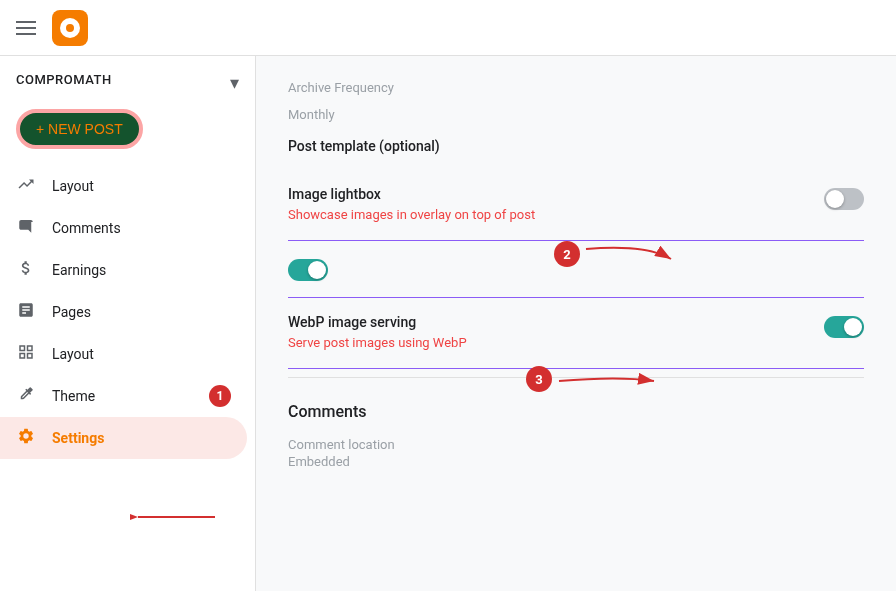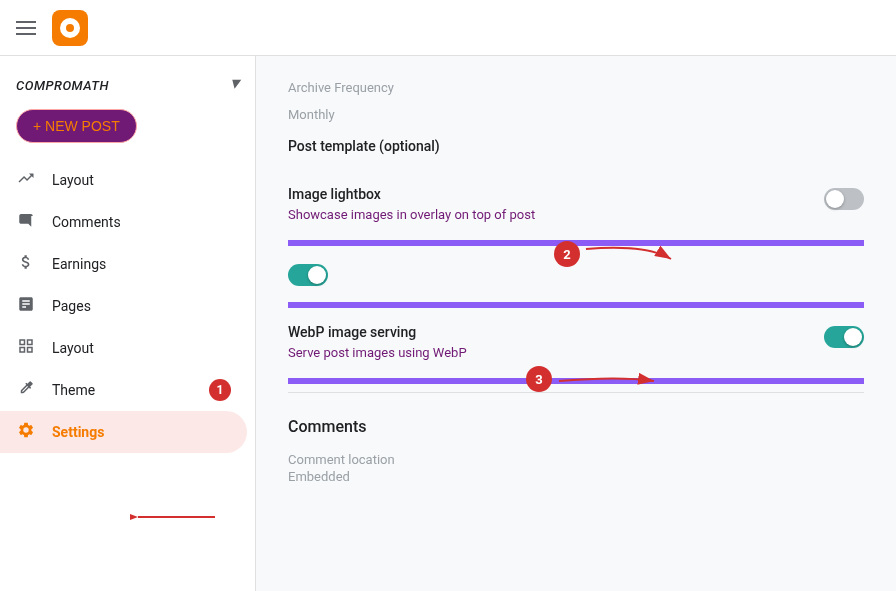--- a/index.html
+++ b/index.html
@@ -50,43 +50,42 @@
       border-right: 1px solid #e0e0e0;
       flex-shrink: 0;
       display: flex;
       flex-direction: column;
       overflow-y: auto;
       padding-bottom: 16px;
     }
 
     .blog-selector {
       display: flex;
-      align-items: flex-end;
+      align-items: flex-start;
       padding: 16px 16px 8px 16px;
       cursor: pointer;
-      font-style: italic;
     }
     .blog-name {
       font-size: 13px;
       font-weight: 500;
       color: #202124;
       flex: 1;
       letter-spacing: 0.5px;
     }
     .dropdown-arrow {
       color: #5f6368;
       font-size: 18px;
     }
 
     .new-post-btn {
       margin: 8px 16px 16px 16px;
       padding: 8px 16px;
-      border: 1px solid #fca5a5;
+      border: 4px solid #fca5a5;
       border-radius: 20px;
-      background: #701a75;
+      background: #14532d;
       color: #f57c00;
       font-size: 14px;
       font-weight: 500;
       cursor: pointer;
       display: flex;
       align-items: center;
       gap: 4px;
       width: fit-content;
     }
 
@@ -149,28 +148,28 @@
       font-size: 13px;
       color: #9aa0a6;
       margin-bottom: 16px;
     }
 
     .setting-row {
       display: flex;
       align-items: flex-start;
       justify-content: space-between;
       padding: 16px 0;
-      border-bottom: 6px solid #8b5cf6;
+      border-bottom: 1px solid #8b5cf6;
       position: relative;
     }
     .setting-row:last-of-type { border-bottom: none; }
 
     .setting-info { flex: 1; padding-right: 24px; }
     .setting-title { font-size: 14px; font-weight: 500; color: #202124; margin-bottom: 4px; }
-    .setting-desc { font-size: 13px; color: #701a75; line-height: 1.4; }
+    .setting-desc { font-size: 13px; color: #ef4444; line-height: 1.4; }
 
     
     .toggle {
       position: relative;
       width: 40px;
       height: 22px;
       flex-shrink: 0;
       margin-top: 2px;
     }
     .toggle input { opacity: 0; width: 0; height: 0; }

